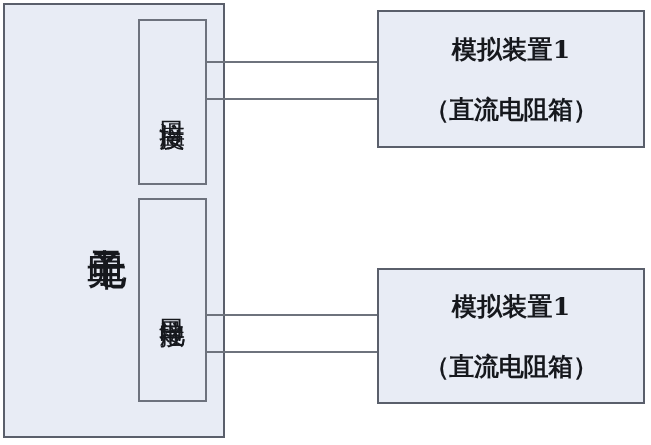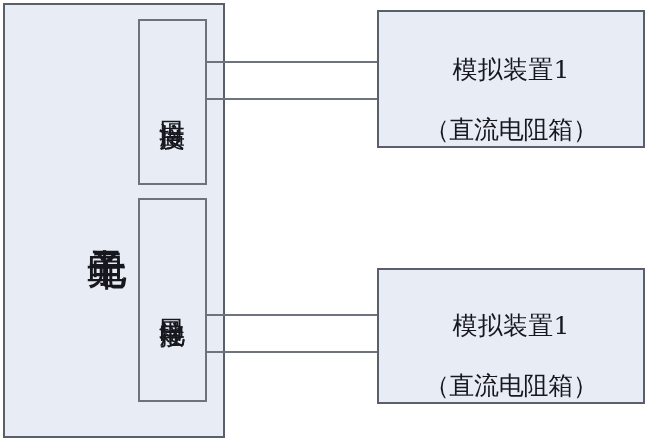--- a/index.html
+++ b/index.html
@@ -107,26 +107,27 @@
     top: 268px;
     width: 268px;
     height: 136px;
   }
   .device-text {
     position: absolute;
     left: 0; right: 0; top: 0; bottom: 0;
     display: flex;
     flex-direction: column;
     align-items: center;
-    justify-content: flex-end;
+    justify-content: center;
     font-family: "DejaVu Serif", "Liberation Serif", serif;
     font-size: 25px;
     color: #16181d;
     line-height: 1.32;
     letter-spacing: 0.01em;
+    font-weight: bold;
   }
   .device-text .line2 {
     letter-spacing: -0.01em;
     margin-top: 27px;
   }
 
   
   .wire {
     position: absolute;
     height: 2px;

